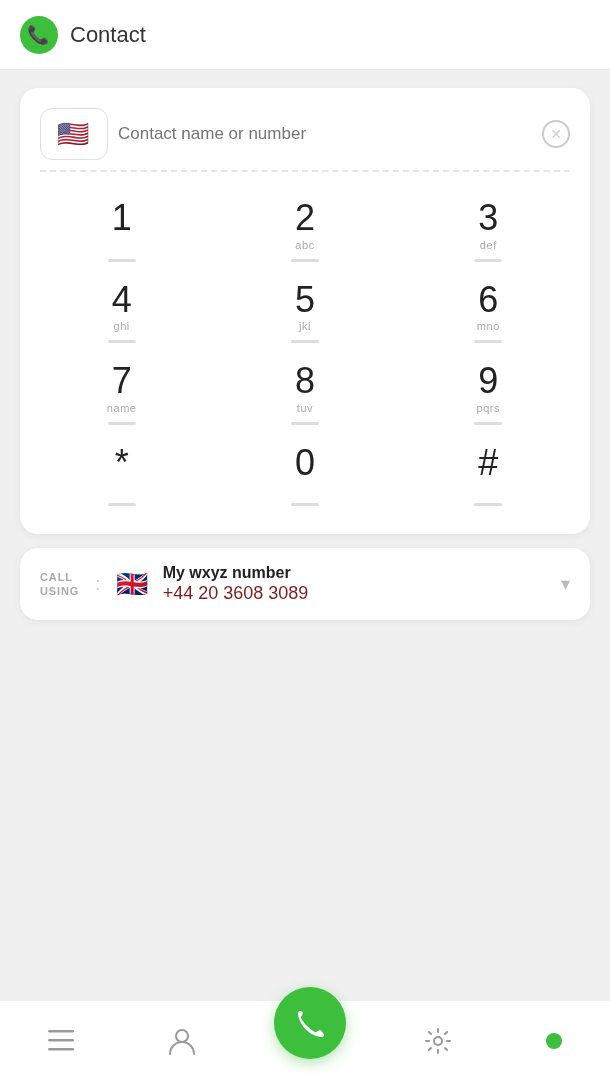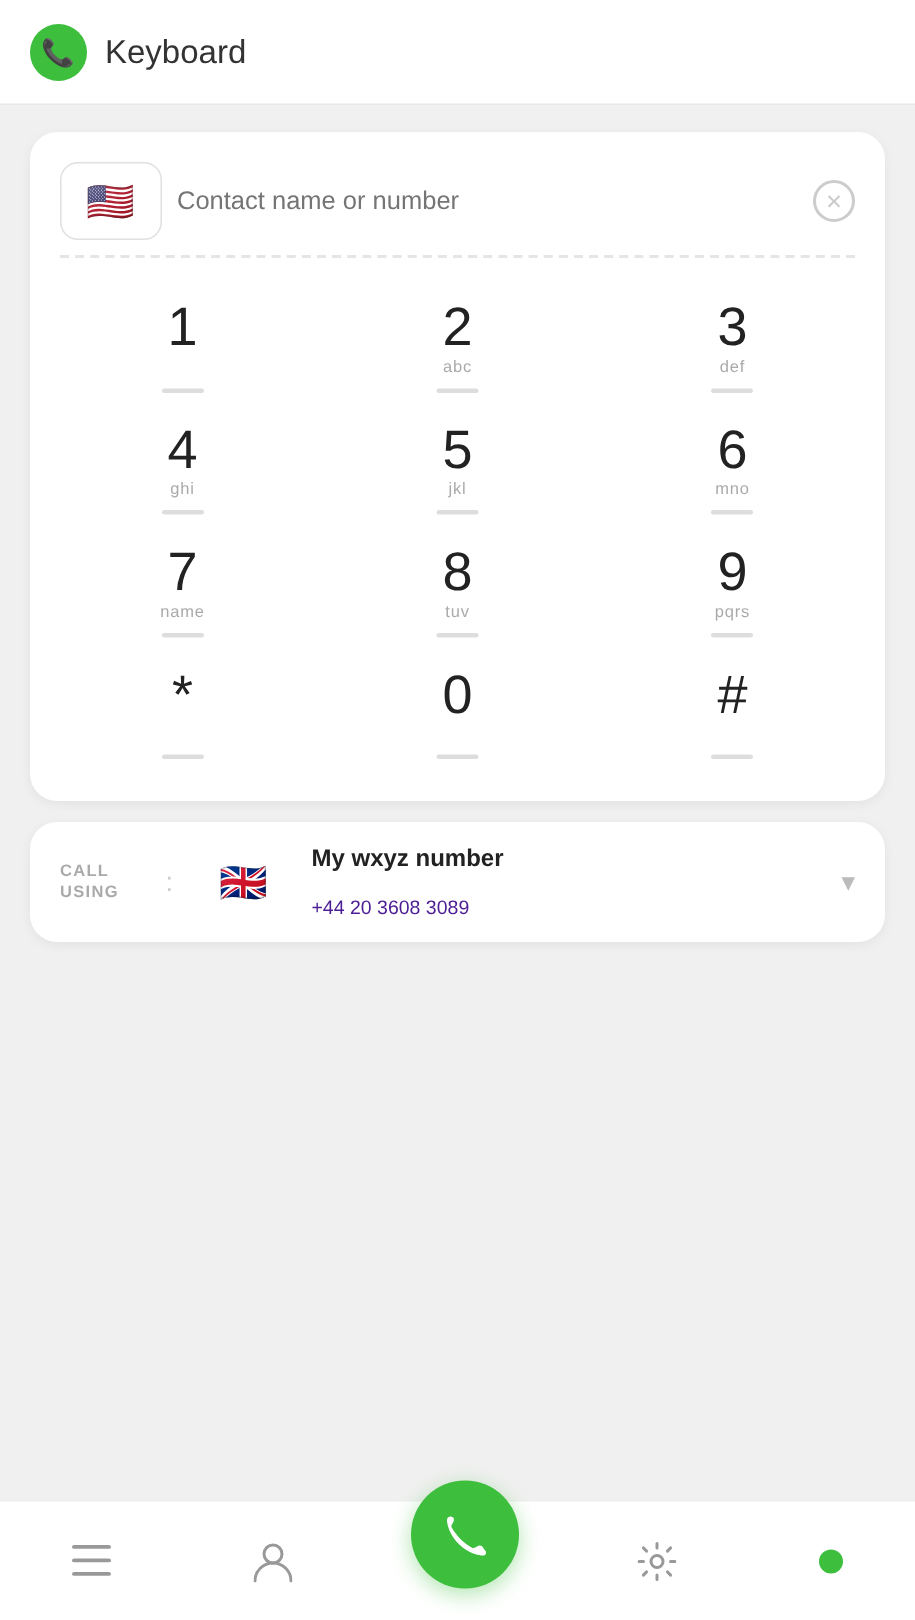--- a/index.html
+++ b/index.html
@@ -140,21 +140,21 @@
       margin: 6px auto 2px auto;
     }
 
     
     .call-using-bar {
       background: white;
       border-radius: 18px;
       padding: 16px 20px;
       display: flex;
       align-items: center;
-      gap: 29px;
+      gap: 14px;
       box-shadow: 0 2px 8px rgba(0,0,0,0.06);
     }
     .call-using-label {
       font-size: 11px;
       font-weight: 700;
       color: #aaa;
       letter-spacing: 0.08em;
       text-transform: uppercase;
       line-height: 1.3;
     }
@@ -168,23 +168,23 @@
     }
     .number-info {
       flex: 1;
     }
     .number-name {
       font-size: 16px;
       font-weight: 600;
       color: #222;
     }
     .number-value {
-      font-size: 13px;
-      color: #4c1d95;
-      margin-top: 15px;
+      font-size: 18px;
+      color: #7f1d1d;
+      margin-top: 1px;
     }
     .chevron-down {
       color: #bbb;
       font-size: 18px;
     }
     .call-fab {
       width: 72px;
       height: 72px;
       background: #3dbe3d;
       border-radius: 50%;
@@ -234,21 +234,21 @@
     }
   </style>
 </head>
 <body>
 
 <div class="header">
   <svg class="header-logo" viewBox="0 0 38 38">
     <circle cx="19" cy="19" r="19" fill="#3dbe3d"></circle>
     <text x="19" y="25" text-anchor="middle" font-size="18" fill="white">📞</text>
   </svg>
-  <span class="header-title">Keyboard</span>
+  <span class="header-title">Contact</span>
 </div>
 
 <div class="main">
 
   <div class="dialpad-card">
 
     <div class="search-row">
       <button class="flag-btn">
         🇺🇸
       </button>

